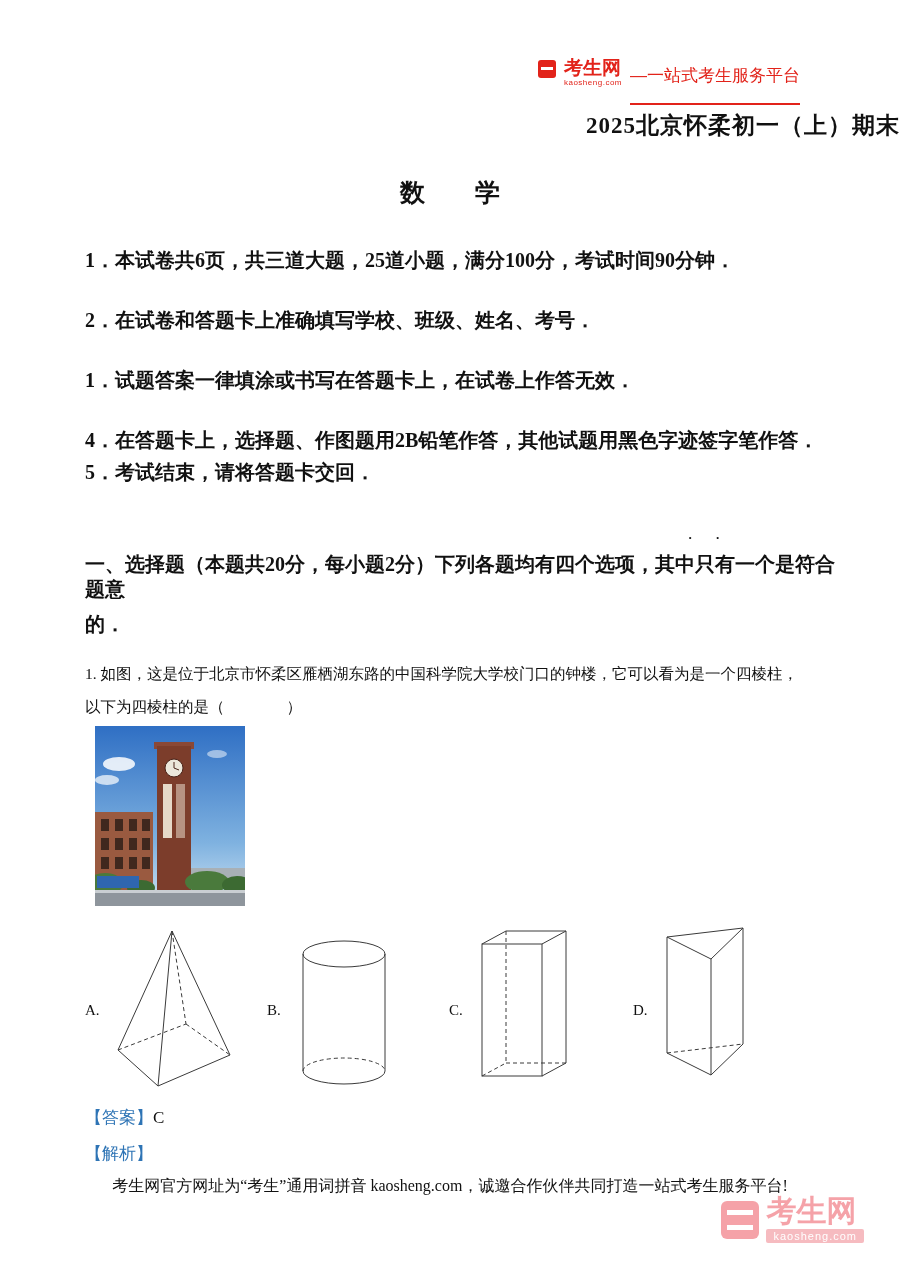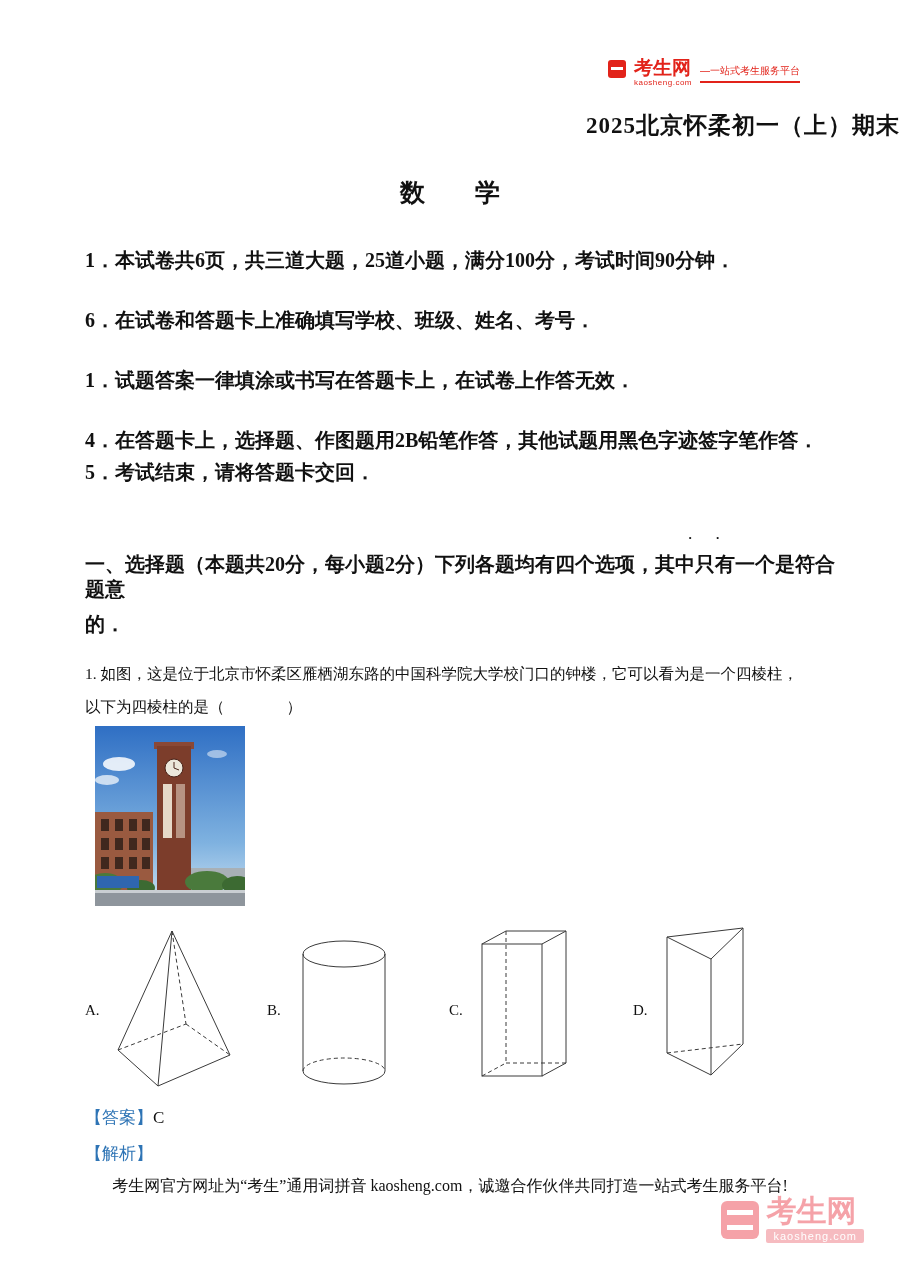--- a/index.html
+++ b/index.html
@@ -11,21 +11,21 @@
   }
 
   
   .logo{position:absolute;top:58px;right:100px;display:flex;align-items:flex-start;gap:8px;
         font-family:"Liberation Sans","DejaVu Sans",sans-serif;}
   .logo-icon{width:18px;height:18px;background:#e2231a;border-radius:3px;position:relative;margin-top:2px;flex:0 0 auto;}
   .logo-icon::after{content:"";position:absolute;left:3px;right:3px;top:7px;height:3px;background:#fff;}
   .logo-col{display:flex;flex-direction:column;line-height:1;}
   .logo-brand{color:#e2231a;font-weight:bold;font-size:19px;}
   .logo-domain{color:#e2231a;font-size:8px;letter-spacing:.5px;margin-top:2px;}
-  .logo-tag{color:#e2231a;font-size:10px;margin-top:6px;border-bottom:2px solid #e2231a;padding-bottom:3px;white-space:nowrap;}
+  .logo-tag{color:#e2231a;font-size:17px;margin-top:6px;border-bottom:2px solid #e2231a;padding-bottom:16px;white-space:nowrap;}
 
   
   .title{position:absolute;top:110px;left:0;right:0;text-align:right;font-size:23px;font-weight:bold;letter-spacing:1px;}
   .subject{position:absolute;top:176px;left:0;right:0;text-align:center;font-size:25px;font-weight:bold;}
 
   
   .instr{position:absolute;left:85px;width:750px;font-size:20px;font-weight:bold;line-height:1.25;}
   .dots{position:absolute;left:688px;top:530px;font-size:13px;letter-spacing:10px;font-weight:bold;}
   .sec{position:absolute;left:85px;width:750px;font-size:20px;font-weight:bold;line-height:1.25;}
   .qtext{position:absolute;left:85px;width:765px;font-size:15.5px;line-height:1.3;}
@@ -70,21 +70,21 @@
       <span class="logo-brand">考生网</span>
       <span class="logo-domain">kaosheng.com</span>
     </div>
     <div class="logo-tag"><span>—</span><span>一站式考生服务平台</span></div>
   </div>
 
   <div class="title">2025北京怀柔初一（上）期末</div>
   <div class="subject">数　　学</div>
 
   <div class="instr" style="top:248px">1．本试卷共6页，共三道大题，25道小题，满分100分，考试时间90分钟．</div>
-  <div class="instr" style="top:308px">6．在试卷和答题卡上准确填写学校、班级、姓名、考号．</div>
+  <div class="instr" style="top:308px">2．在试卷和答题卡上准确填写学校、班级、姓名、考号．</div>
   <div class="instr" style="top:368px">1．试题答案一律填涂或书写在答题卡上，在试卷上作答无效．</div>
   <div class="instr" style="top:428px">4．在答题卡上，选择题、作图题用2B铅笔作答，其他试题用黑色字迹签字笔作答．</div>
   <div class="instr" style="top:460px">5．考试结束，请将答题卡交回．</div>
 
   <div class="dots">· ·</div>
   <div class="sec" style="top:552px">一、选择题（本题共20分，每小题2分）下列各题均有四个选项，其中只有一个是符合题意</div>
   <div class="sec" style="top:612px">的．</div>
 
   <div class="qtext" style="top:664px">1. 如图，这是位于北京市怀柔区雁栖湖东路的中国科学院大学校门口的钟楼，它可以看为是一个四棱柱，</div>
   <div class="qtext" style="top:697px">以下为四棱柱的是（　　　　）</div>

